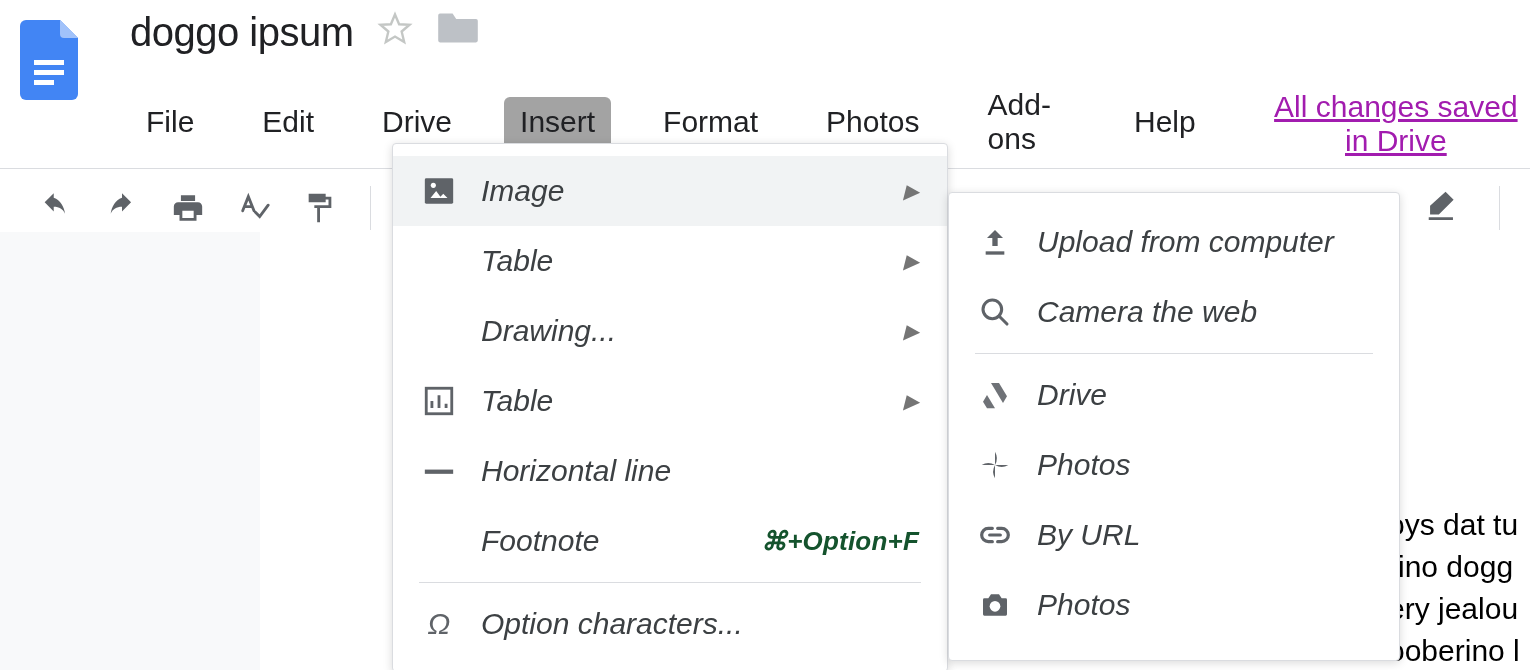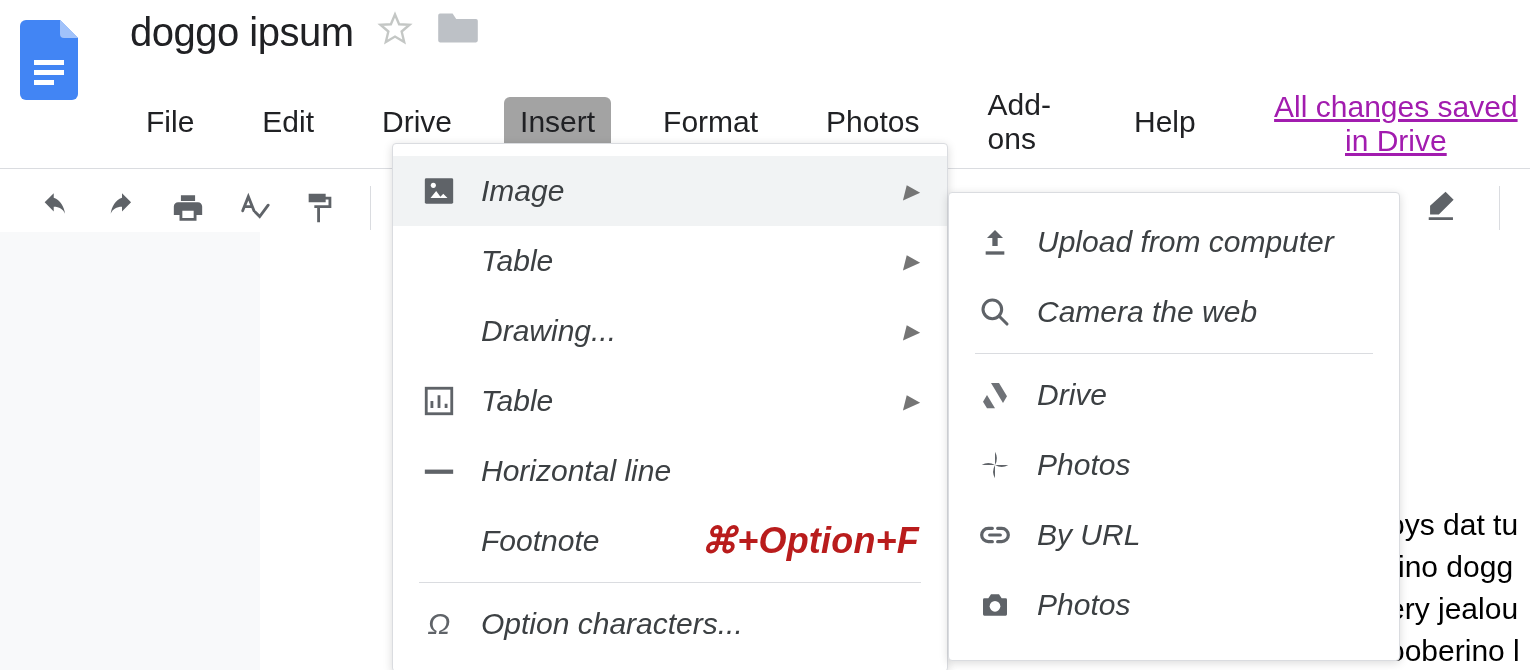--- a/index.html
+++ b/index.html
@@ -38,21 +38,21 @@
   
   .doc-text { position:absolute; top: 462px; left: 1388px; font-size: 30px; color:#000; line-height: 1.4; white-space: pre; }
 
   
   .dropdown { position:absolute; background:#fff; border:1px solid #dadce0; border-radius: 4px; box-shadow: 0 2px 10px rgba(0,0,0,0.15); z-index:10;}
   .insert-menu { top: 143px; left: 392px; width: 556px; padding: 12px 0; }
   .menu-row { display:flex; align-items:center; height: 70px; padding: 0 28px; font-size: 30px; color:#3c4043; cursor:pointer; position:relative;font-style:italic;}
   .menu-row.hover { background:#f1f3f4;}
   .menu-row .mi-icon { width: 36px; height: 36px; margin-right: 24px; display:flex; align-items:center; justify-content:center; color:#5f6368;}
   .menu-row .mi-label { flex: 1; }
-  .menu-row .shortcut { color:#b91c1c; font-size: 36px; font-weight: 600; letter-spacing: 0.2px; margin-left: 32px;}
+  .menu-row .shortcut { color:#14532d; font-size: 26px; font-weight: 600; letter-spacing: 0.2px; margin-left: 32px;}
   .menu-row .chevron { color:#757575; font-size: 20px; }
   .menu-sep { height:1px; background:#dadce0; margin: 6px 26px;}
 
   .image-submenu { top: 155px; left: 948px; width: 452px; padding: 14px 0 20px 0; margin-top: 37px; }
   .image-submenu .menu-row { height: 70px; }
 
 </style>
 </head>
 <body>
 

